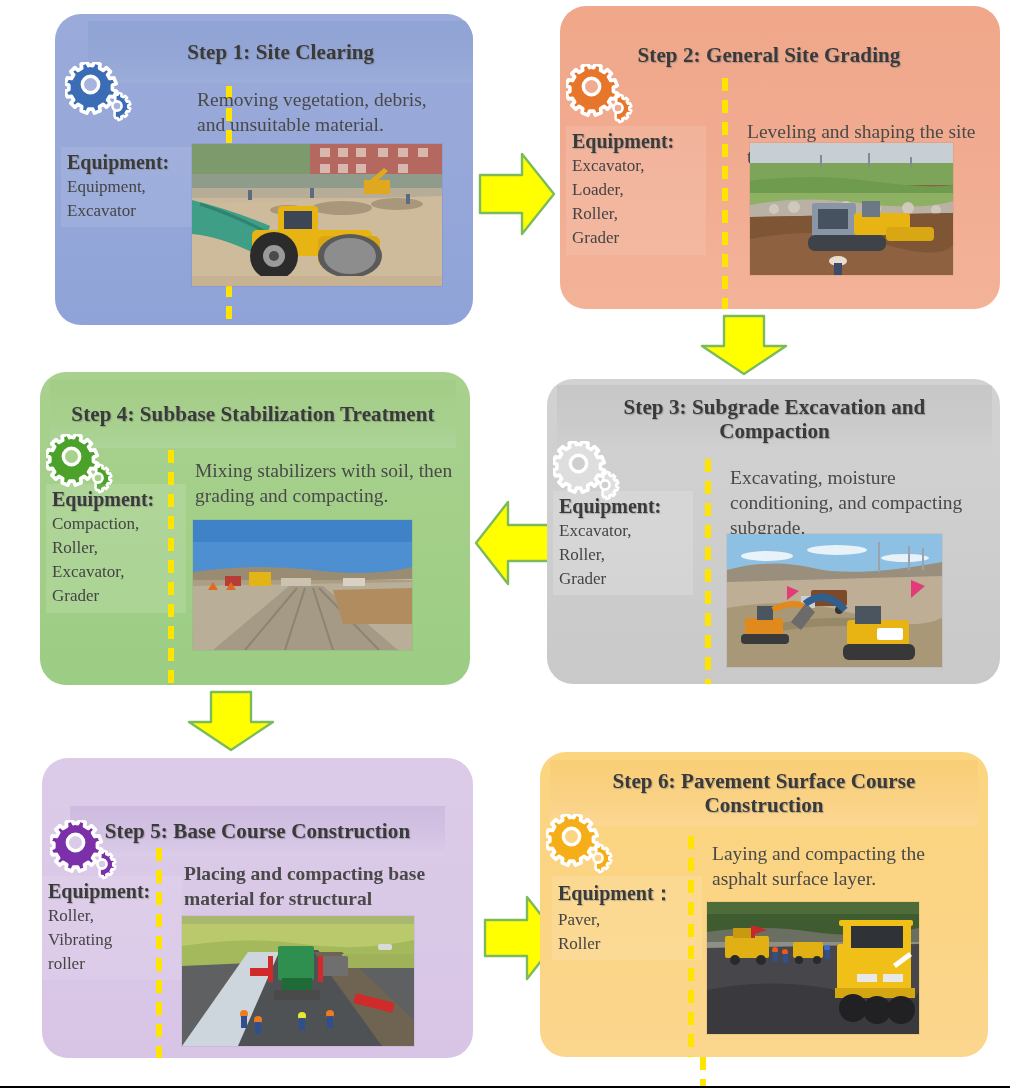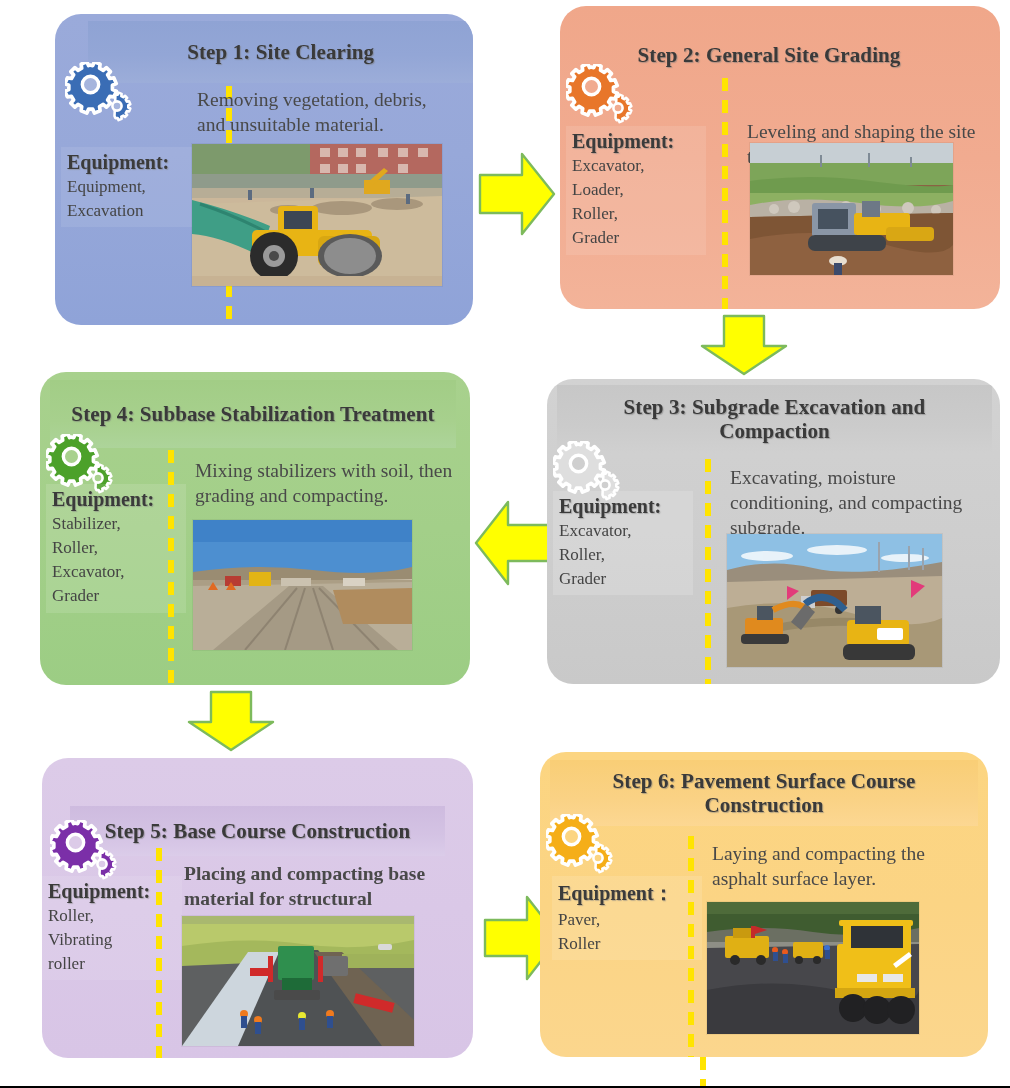--- a/index.html
+++ b/index.html
@@ -135,21 +135,21 @@
           <path fill="#3a6db5" d="M53 36 l2.6 0.6 1-2.4 3.6 1.5 -0.4 2.6 2.3 1.3 2-1.7 2.5 2.5 -1.7 2 1.3 2.3 2.6-0.4 1.5 3.6 -2.4 1 0 2.7 2.4 1 -1.5 3.6 -2.6-0.4 -1.3 2.3 1.7 2 -2.5 2.5 -2-1.7 -2.3 1.3 0.4 2.6 -3.6 1.5 -1-2.4 -2.7 0 -1-2.4z" transform="translate(-2,-4) scale(0.86) translate(8,6)"></path>
         </g>
         <circle cx="52" cy="44" r="4.6" fill="#a6b5dd" stroke="#ffffff" stroke-width="2.6"></circle>
       </svg>
     </div>
 
     <div class="equip-box" style="top:133px; background:rgba(255,255,255,0.09);">
       <div class="equip-label">Equipment:</div>
       <div class="equip-list">
         <div>Equipment,</div>
-        <div>Excavation</div>
+        <div>Excavator</div>
       </div>
     </div>
 
     <div class="dash-line" style="left:171px; top:72px; height:250px;"></div>
 
     <div class="desc" style="left:142px; top:74px; width:250px;">Removing vegetation, debris, and unsuitable material.</div>
 
     <div class="photo" style="left:137px; top:130px; width:250px; height:142px;">
       <svg viewBox="0 0 250 142" preserveAspectRatio="none" aria-hidden="true">
         <rect width="250" height="142" fill="#cbb79a"></rect>
@@ -302,21 +302,21 @@
         <g stroke="#ffffff" stroke-width="3" stroke-linejoin="round">
           <path fill="#4ca12a" d="M53 36 l2.6 0.6 1-2.4 3.6 1.5 -0.4 2.6 2.3 1.3 2-1.7 2.5 2.5 -1.7 2 1.3 2.3 2.6-0.4 1.5 3.6 -2.4 1 0 2.7 2.4 1 -1.5 3.6 -2.6-0.4 -1.3 2.3 1.7 2 -2.5 2.5 -2-1.7 -2.3 1.3 0.4 2.6 -3.6 1.5 -1-2.4 -2.7 0 -1-2.4z" transform="translate(-2,-4) scale(0.86) translate(8,6)"></path>
         </g>
         <circle cx="52" cy="44" r="4.6" fill="#a8d18d" stroke="#ffffff" stroke-width="2.6"></circle>
       </svg>
     </div>
 
     <div class="equip-box" style="top:112px; background:rgba(255,255,255,0.12);">
       <div class="equip-label">Equipment:</div>
       <div class="equip-list">
-        <div>Stabilizer,</div>
+        <div>Compaction,</div>
         <div>Roller,</div>
         <div>Excavator,</div>
         <div>Grader</div>
       </div>
     </div>
 
     <div class="dash-line" style="left:128px; top:78px; height:235px;"></div>
 
     <div class="desc" style="left:155px; top:87px; width:272px;">Mixing stabilizers with soil, then grading and compacting.</div>
 

